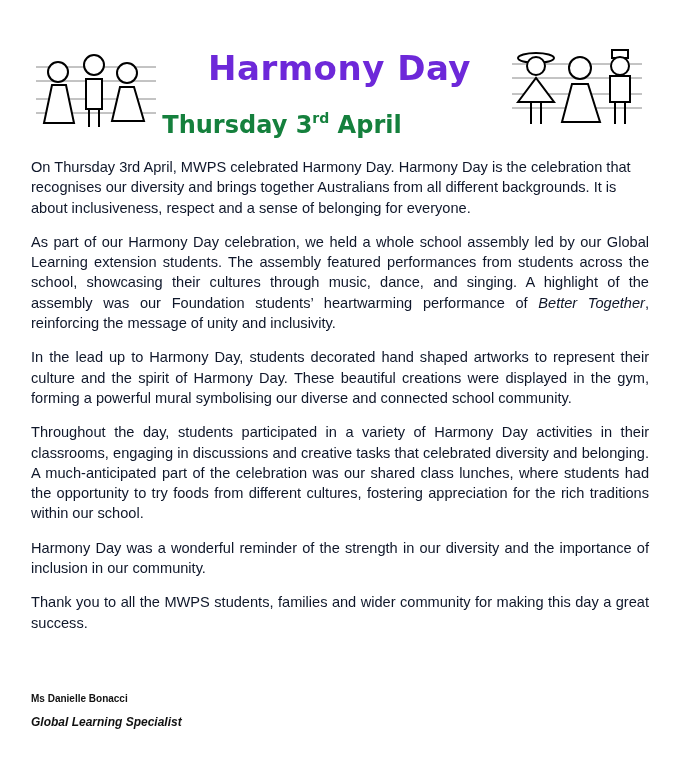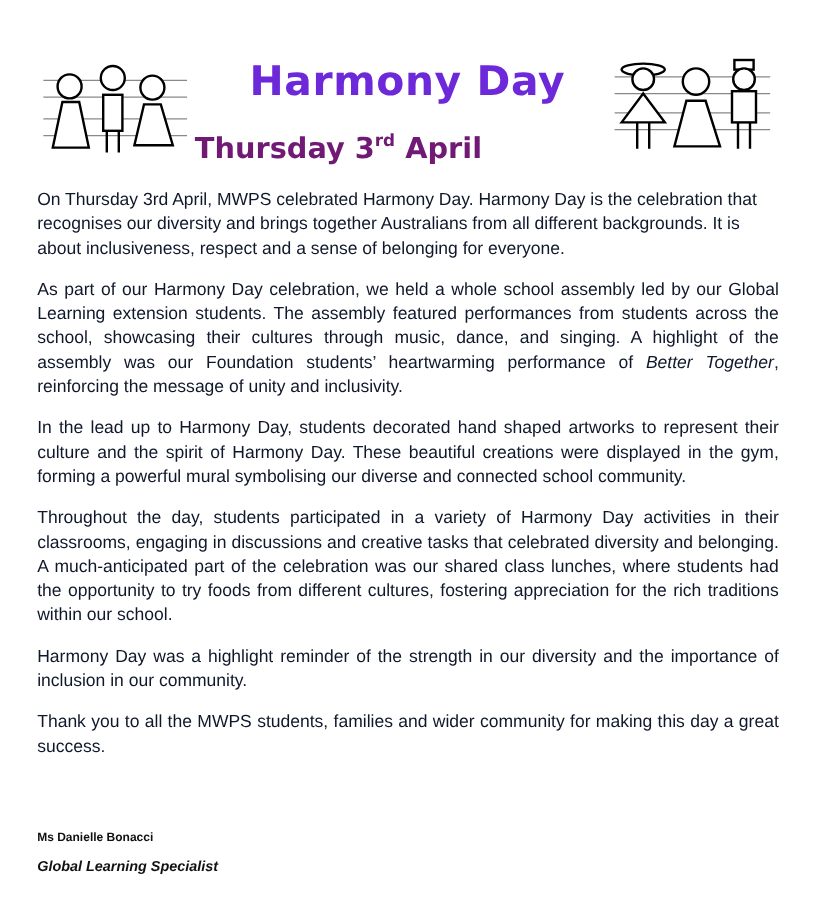--- a/index.html
+++ b/index.html
@@ -1,19 +1,19 @@
 <!DOCTYPE html>
 <html><head>
 <meta charset="utf-8">
 <style>
   html, body { margin: 0; padding: 0; background: #ffffff; }
   body { width: 679px; height: 768px; position: relative; overflow: hidden; color: #111; font-family: "Liberation Sans", sans-serif; }
   .header { position: absolute; left: 0; top: 0; width: 679px; height: 150px; }
   .title { position: absolute; left: 0; width: 679px; top: 48px; text-align: center; font-family: "DejaVu Sans", sans-serif; font-weight: bold; font-size: 34px; letter-spacing: 0.5px; color: #6d28d9; }
-  .subtitle { position: absolute; left: 0; width: 564px; top: 110px; text-align: center; font-family: "DejaVu Sans", sans-serif; font-weight: bold; font-size: 24px; color: #701a75; }
+  .subtitle { position: absolute; left: 0; width: 564px; top: 110px; text-align: center; font-family: "DejaVu Sans", sans-serif; font-weight: bold; font-size: 24px; color: #15803d; }
   .subtitle sup { font-size: 14px; vertical-align: 10px; }
   .illus { position: absolute; }
   .illus-left { left: 36px; top: 45px; width: 120px; height: 90px; }
   .illus-right { left: 512px; top: 44px; width: 130px; height: 92px; }
   .body-text { position: absolute; left: 31px; top: 157px; width: 618px; font-family: "Liberation Sans Narrow", "Liberation Sans", sans-serif; font-size: 14.6px; line-height: 20.3px; color: #0f172a; }
   .body-text p { margin: 0 0 14px 0; text-align: justify; }
   .body-text p.first { text-align: left; }
   .sig-name { position: absolute; left: 31px; top: 693px; font-weight: bold; font-size: 10px; }
   .sig-role { position: absolute; left: 31px; top: 715px; font-weight: bold; font-style: italic; font-size: 12px; }
 </style>
@@ -63,18 +63,18 @@
         <line x1="113" y1="58" x2="113" y2="80"></line>
     </g>
   </svg>
 </div>
 
 <div class="body-text">
   <p class="first">On Thursday 3rd April, MWPS celebrated Harmony Day.  Harmony Day is the celebration that recognises our diversity and brings together Australians from all different backgrounds. It is about inclusiveness, respect and a sense of belonging for everyone.</p>
   <p><span>As part of our Harmony Day celebration, we held a whole school assembly led by our Global Learning extension students. The assembly featured performances from students across the school, showcasing their cultures through music, dance, and singing. A highlight of the assembly was our Foundation students’ heartwarming performance of </span><em>Better Together</em><span>, reinforcing the message of unity and inclusivity.</span></p>
   <p>In the lead up to Harmony Day, students decorated hand shaped artworks to represent their culture and the spirit of Harmony Day. These beautiful creations were displayed in the gym, forming a powerful mural symbolising our diverse and connected school community.</p>
   <p>Throughout the day, students participated in a variety of Harmony Day activities in their classrooms, engaging in discussions and creative tasks that celebrated diversity and belonging. A much-anticipated part of the celebration was our shared class lunches, where students had the opportunity to try foods from different cultures, fostering appreciation for the rich traditions within our school.</p>
-  <p>Harmony Day was a highlight reminder of the strength in our diversity and the importance of inclusion in our community.</p>
+  <p>Harmony Day was a wonderful reminder of the strength in our diversity and the importance of inclusion in our community.</p>
   <p>Thank you to all the MWPS students, families and wider community for making this day a great success.</p>
 </div>
 
 <div class="sig-name">Ms Danielle Bonacci</div>
 <div class="sig-role">Global Learning Specialist</div>
 
 </body></html>

